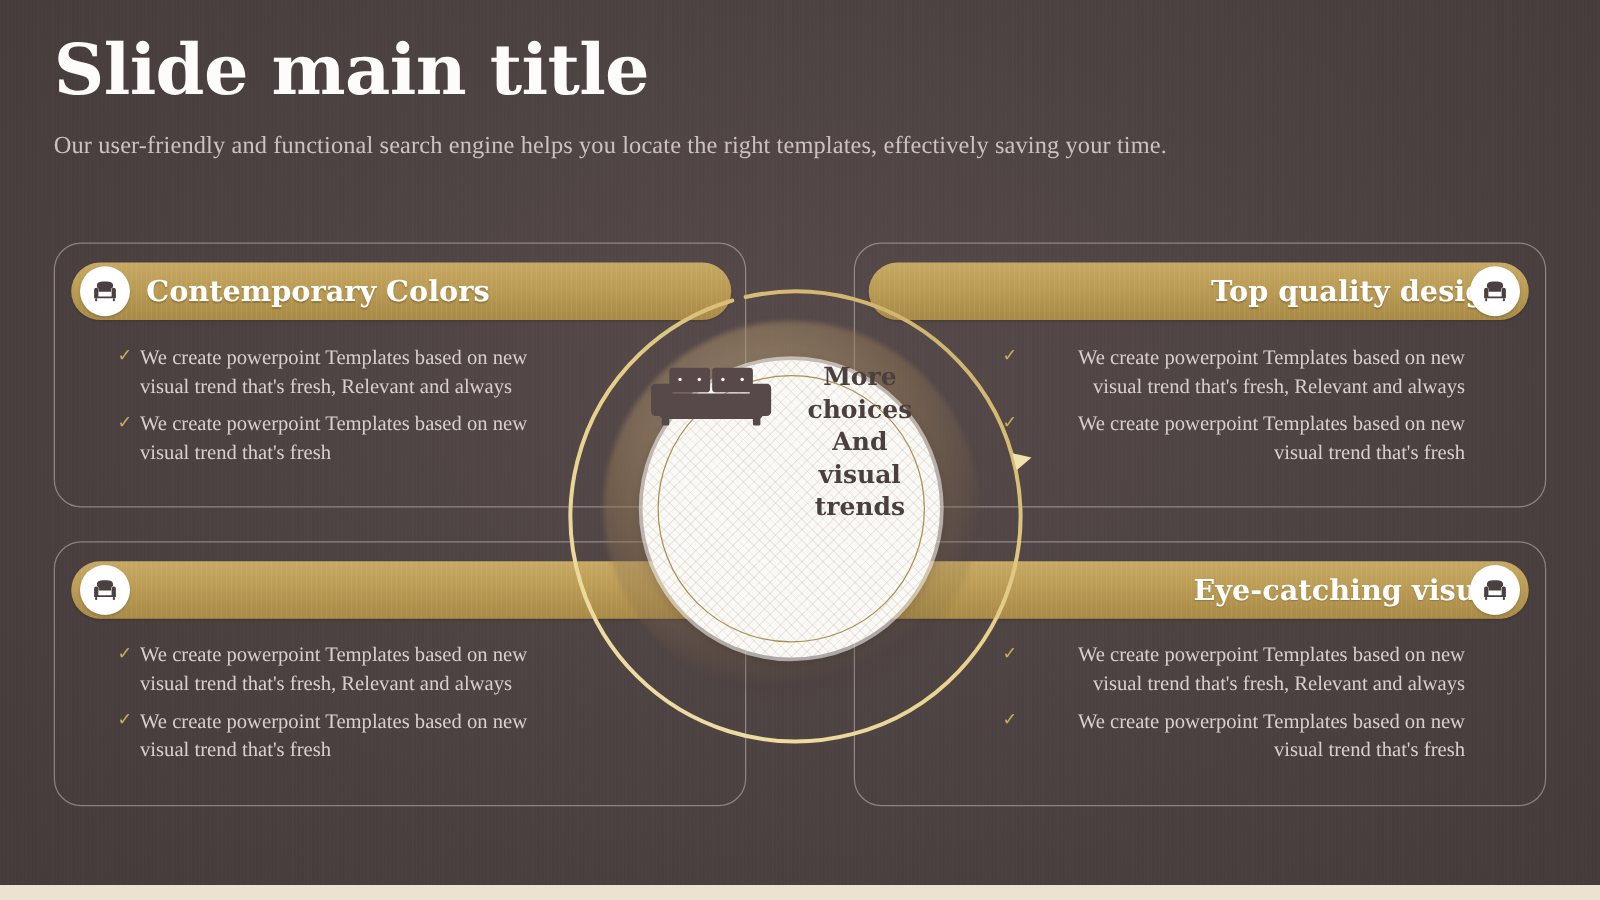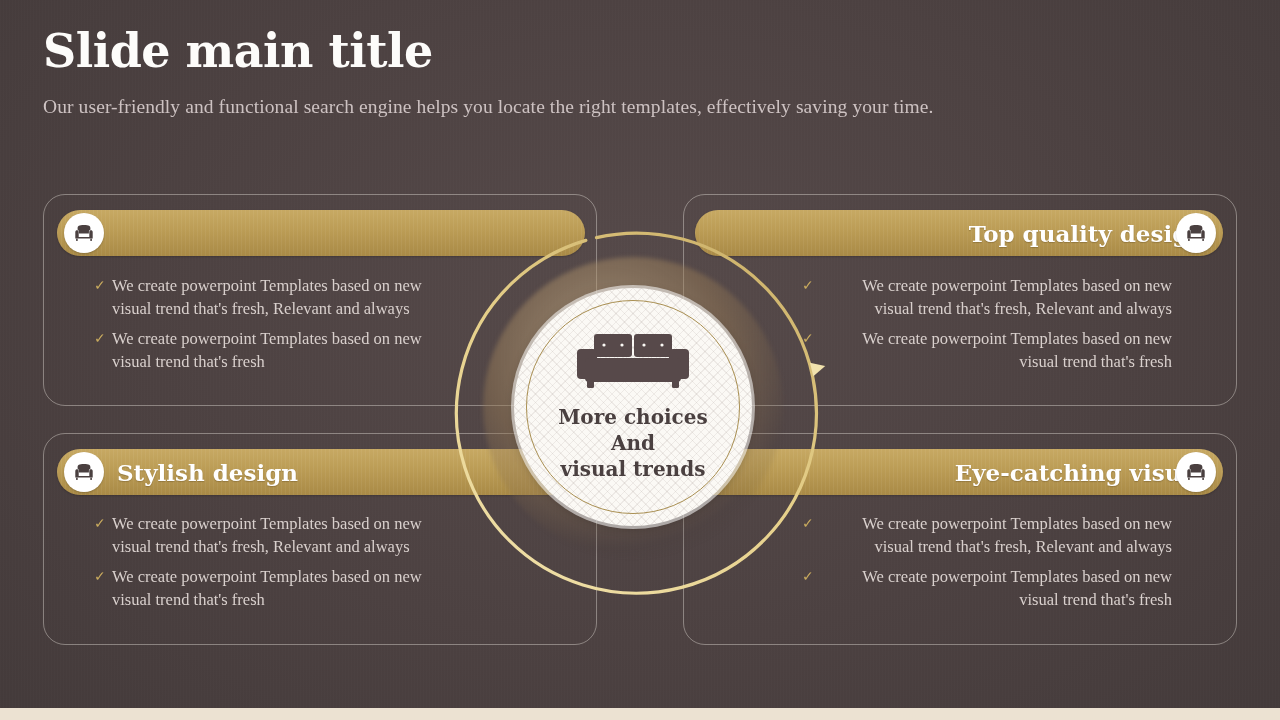--- a/index.html
+++ b/index.html
@@ -28,21 +28,21 @@
   .bottom-strip{
     position:absolute; left:0; right:0; bottom:0; height:12px;
     background:#ece2d2;
   }
 
   
   .header { position:absolute; left:43px; top:28px; width:1180px; }
   .slide-title{
     font-family:"DejaVu Serif", serif;
     font-weight:700;
-    font-size:46px;
+    font-size:56px;
     line-height:1.02;
     color:#fdfcfa;
     letter-spacing:-0.5px;
   }
   .slide-subtitle{
     margin-top:21px;
     font-family:"Liberation Serif", serif;
     font-size:19.5px;
     color:#cdc2c2;
     letter-spacing:.1px;
@@ -163,22 +163,22 @@
       repeating-linear-gradient(-45deg, rgba(120,100,90,.10) 0 1px, rgba(0,0,0,0) 1px 6px);
   }
   .ring-inner{
     position:absolute; left:52px; top:52px;
     width:214px; height:214px; border-radius:50%;
     border:1.4px solid #a98f52;
   }
   .medallion-body{
     position:absolute; left:40px; top:40px;
     width:238px; height:238px;
-    display:flex; flex-direction:column;
-    align-items:center; justify-content:center;
+    display:flex; 
+    align-items:flex-start; justify-content:center;
     border-radius:50%;
     z-index:3;
   }
   .sofa-icon{ width:128px; height:62px; margin-bottom:10px; }
   .medallion-text{
     font-family:"DejaVu Serif", serif;
     font-weight:700;
     font-size:20px;
     line-height:26px;
     color:#4a4040;
@@ -206,22 +206,22 @@
   <div class="card tl"></div>
   <div class="card tr"></div>
   <div class="card bl"></div>
   <div class="card br"></div>
 
   <div class="pill p-tl"></div>
   <div class="pill p-tr"></div>
   <div class="pill p-bl"></div>
   <div class="pill p-br"></div>
 
+  <div class="pill-label lbl-tl">Contemporary Colors</div>
   <div class="pill-label lbl-tr">Top quality design</div>
-  <div class="pill-label lbl-bl">Stylish design</div>
   <div class="pill-label lbl-br">Eye-catching visual</div>
 
   <div class="badge b-tl">
     <svg viewBox="0 0 24 24">
       <path fill="#4a4040" d="M5.6 7.2c0-2.0 1.3-3.1 6.4-3.1s6.4 1.1 6.4 3.1v1.5c-.9.3-1.5 1.1-1.5 2.1v1.6H6.9v-1.6c0-1.0-.6-1.8-1.3-2.1V7.2z"></path>
       <path fill="#4a4040" d="M3.3 10.9c0-1.0.8-1.7 1.7-1.7s1.7.7 1.7 1.7v5.2h10.6v-5.2c0-1.0.8-1.7 1.7-1.7s1.7.7 1.7 1.7v6.6H3.3v-6.6z"></path>
       <rect fill="#4a4040" x="4.1" y="17.6" width="1.6" height="2.3" rx=".5"></rect>
       <rect fill="#4a4040" x="18.3" y="17.6" width="1.6" height="2.3" rx=".5"></rect>
     </svg>
   </div>

